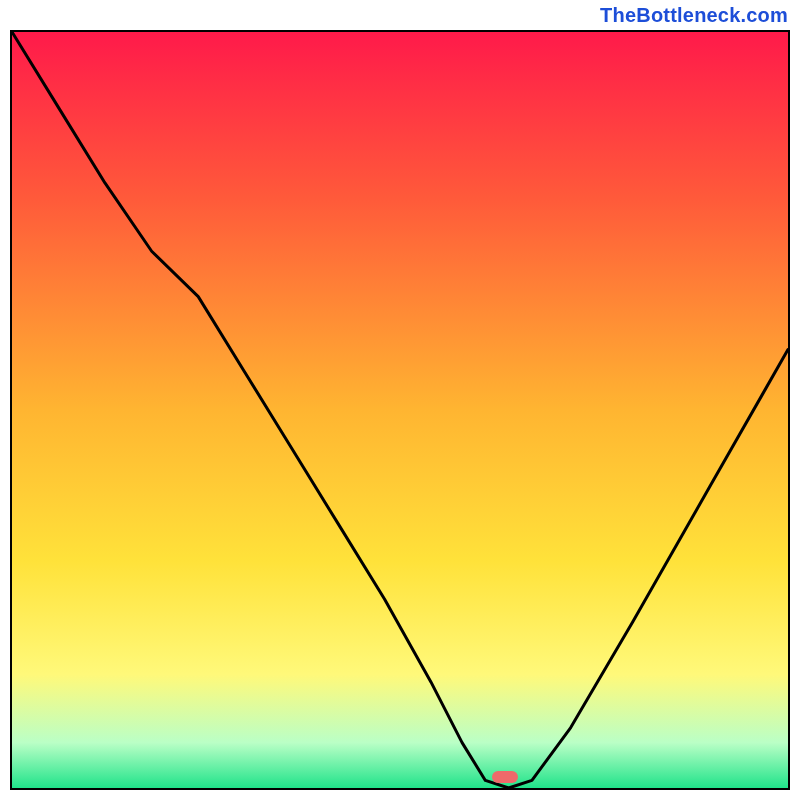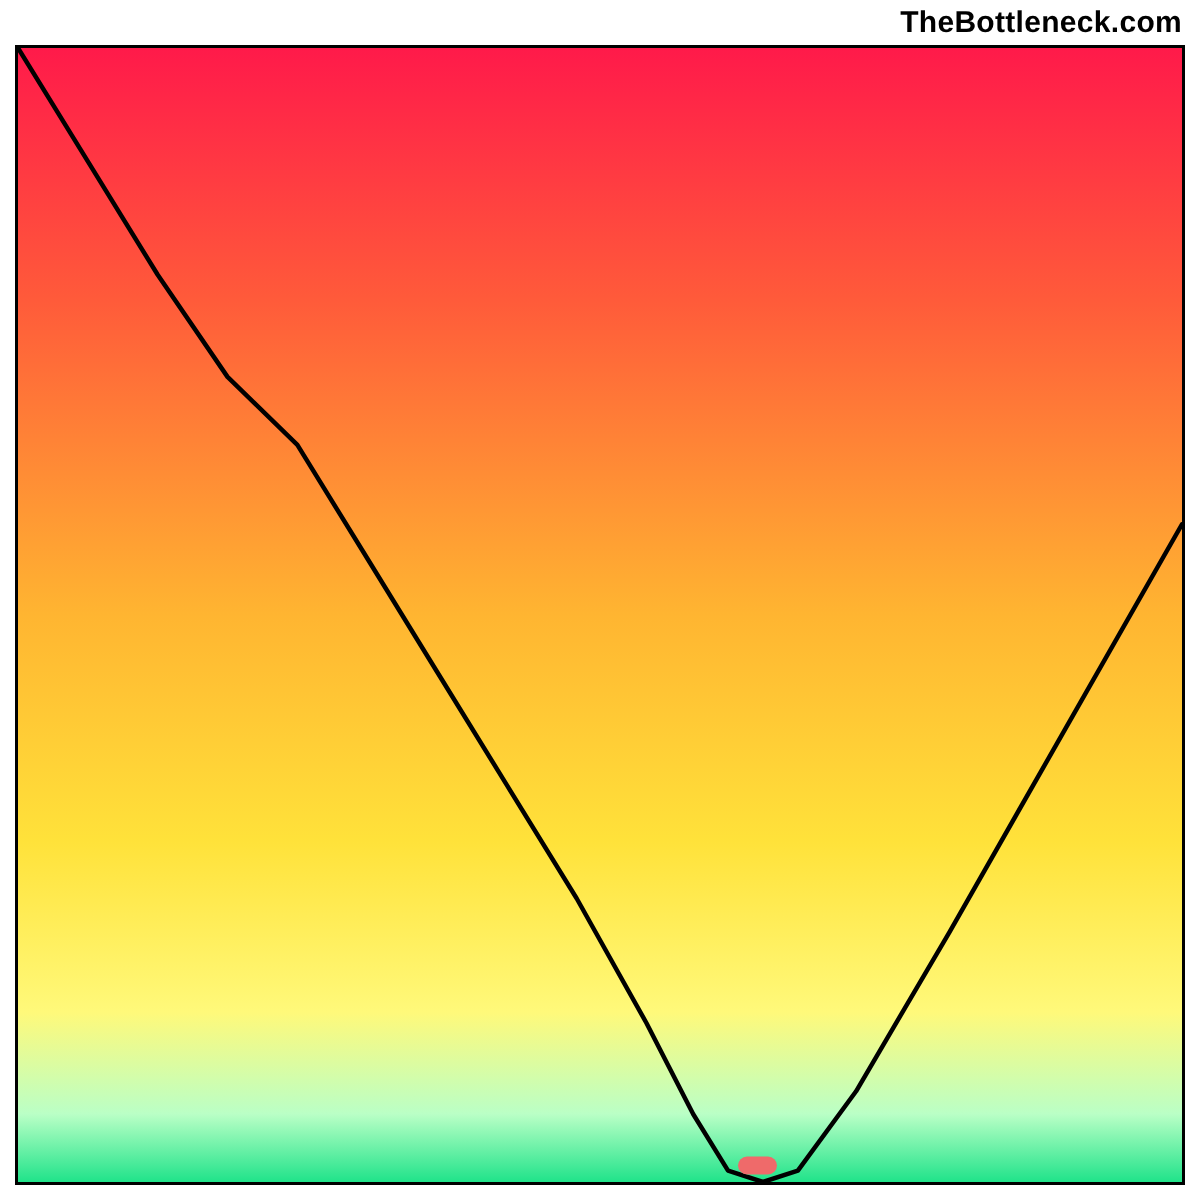--- a/index.html
+++ b/index.html
@@ -25,21 +25,21 @@
     border: 2px solid #000;
     box-sizing: border-box;
     overflow: hidden;
   }
   .watermark {
     position: absolute;
     top: 4px;
     right: 12px;
     font-size: 20px;
     font-weight: bold;
-    color: #000000;
+    color: #1d4ed8;
     letter-spacing: 0.2px;
   }
   svg.bg, svg.curve {
     position: absolute;
     left: 0;
     top: 0;
   }
   .marker {
     position: absolute;
     width: 26px;

